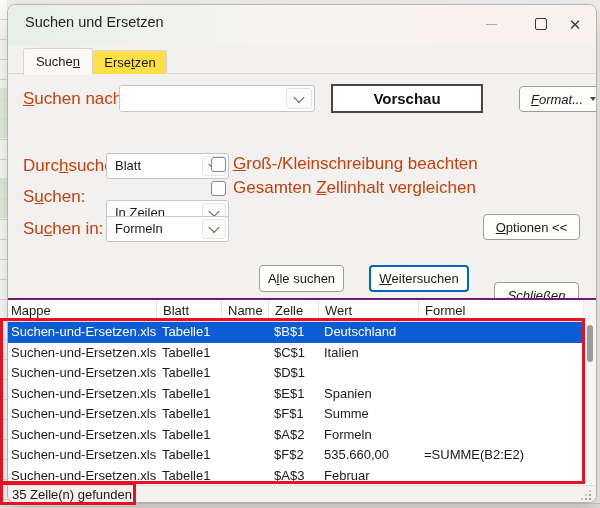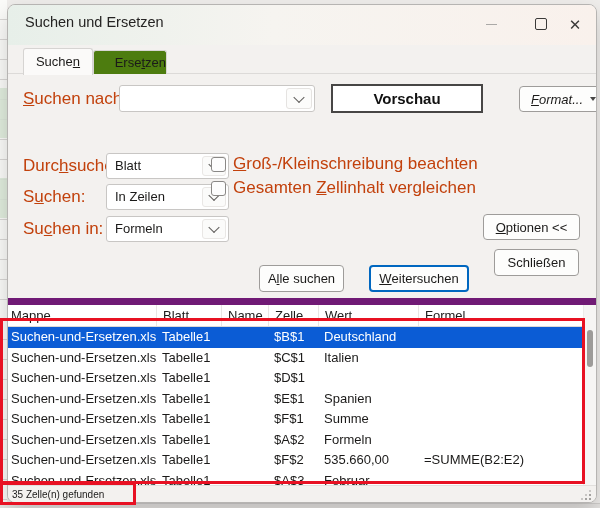--- a/index.html
+++ b/index.html
@@ -23,22 +23,22 @@
   .btn-min{left:468px;} .btn-max{left:518px;} .btn-close{left:552px;}
   .min-glyph{width:11px;height:0;border-top:1.6px solid #aba9a7;}
   .max-glyph{width:10px;height:10px;border:1.6px solid #3b3a39;border-radius:2px;}
   .close-glyph{font-size:15px;color:#3b3a39;line-height:1;}
 
   
   .tabstrip{position:absolute;left:0;top:40px;width:100%;height:29px;border-bottom:1px solid #dcdad8;box-sizing:border-box;}
   .tab{position:absolute;box-sizing:border-box;font-size:13px;color:#1b1a19;text-align:center;}
   .tab-active{left:15px;top:3px;width:70px;height:27px;line-height:25px;background:#fbfaf9;
     border:1px solid #d6d4d2;border-bottom:none;border-radius:3px 3px 0 0;z-index:2;}
-  .tab-inactive{left:85px;top:5px;width:74px;height:24px;line-height:23px;background:#4d7c0f;
-    border:1px solid #d8d6d4;border-bottom:none;border-radius:3px 3px 0 0;text-align:right;}
+  .tab-inactive{left:85px;top:5px;width:74px;height:24px;line-height:23px;background:#fde047;
+    border:1px solid #d8d6d4;border-bottom:none;border-radius:3px 3px 0 0;}
 
   .label{position:absolute;font-size:17px;color:#c2410c;white-space:nowrap;}
   u{text-decoration:underline;}
 
   
   .combo{position:absolute;left:111px;top:80px;width:196px;height:27px;background:#fff;
     border:1px solid #c8c6c4;border-radius:3px;box-sizing:border-box;}
   .combo-btn{position:absolute;right:2px;top:2px;bottom:2px;width:24px;background:#fcfcfb;
     border:1px solid #e5e3e1;border-radius:3px;}
   .chev{position:absolute;left:50%;top:50%;width:7px;height:7px;border-right:1.5px solid #605e5c;
@@ -52,34 +52,34 @@
     font-size:13px;color:#1b1a19;display:flex;align-items:center;justify-content:center;white-space:nowrap;}
   .btn-format{left:511px;top:81px;width:89px;height:26px;font-style:italic;}
   .fmt-arrow{width:0;height:0;border-left:3.5px solid transparent;border-right:3.5px solid transparent;
     border-top:4.5px solid #474645;margin-left:7px;}
 
   .select{position:absolute;left:98px;width:123px;height:26px;background:#fff;border:1px solid #c8c6c4;
     border-radius:3px;box-sizing:border-box;font-size:13px;color:#1b1a19;}
   .select .val{position:absolute;left:8px;top:0;line-height:24px;}
   .select .sel-btn{position:absolute;right:2px;top:2px;bottom:2px;width:22px;background:#fbfbfa;
     border:1px solid #e9e7e5;border-radius:3px;}
-  .sel-within{top:148px;} .sel-order{top:179px;} .sel-lookin{top:211px;}
+  .sel-within{top:148px;} .sel-order{top:195px;} .sel-lookin{top:211px;}
 
   .checkbox{position:absolute;left:203px;width:15px;height:15px;background:#fdfdfd;border:1px solid #8a8886;
     border-radius:3px;box-sizing:border-box;}
   .cb1{top:152px;} .cb2{top:176px;}
 
   .btn-options{left:475px;top:209px;width:97px;height:26px;}
   .btn-findall{left:251px;top:260px;width:85px;height:27px;}
   .btn-findnext{left:361px;top:260px;width:100px;height:27px;border:2px solid #0067c0;}
-  .btn-closedlg{left:486px;top:244px;width:85px;height:27px;}
+  .btn-closedlg{left:486px;top:277px;width:85px;height:27px;font-style:italic;}
 
   
   .listview{position:absolute;left:0;top:293px;width:588px;height:187px;background:#fff;
-    border-top:7px solid #701a75;box-sizing:border-box;}
+    border-top:2px solid #701a75;box-sizing:border-box;}
   .lv-header{position:relative;height:21px;border-bottom:1px solid #dcdad8;background:#fff;}
   .hcell{position:absolute;top:0;height:21px;line-height:21px;font-size:13px;color:#1b1a19;
     padding-left:6px;box-sizing:border-box;white-space:nowrap;overflow:hidden;}
   .lv-rows{position:relative;}
   .lv-row{position:relative;height:20.5px;width:575px;}
   .lv-cell{position:absolute;top:0;height:20.5px;line-height:20.5px;font-size:13px;color:#1b1a19;
     padding-left:6px;box-sizing:border-box;white-space:nowrap;overflow:hidden;}
   .c0{left:0;width:148px;padding-left:3px;}
   .c1{left:148px;width:65px;}
   .c2{left:213px;width:47px;}
@@ -87,21 +87,21 @@
   .c4{left:310px;width:100px;}
   .c5{left:410px;width:158px;}
   .hc1,.hc2,.hc3,.hc4,.hc5{border-left:1px solid #e8e6e4;}
   .lv-row.selected{background:var(--sel,#0b5cd5);}
   .lv-row.selected .lv-cell{color:#fff;}
 
   .scrollbar{position:absolute;left:575px;top:0;width:13px;height:187px;background:#f6f5f4;border-left:1px solid #edebe9;box-sizing:border-box;}
   .thumb{position:absolute;left:3px;top:25px;width:6px;height:37px;background:#9d9b99;border-radius:3px;}
 
   .statusbar{position:absolute;left:0;top:480px;width:588px;height:19px;background:#f3f1ef;border-top:1px solid #e1dfdd;box-sizing:border-box;}
-  .status-text{position:absolute;left:4px;top:0;line-height:18px;font-size:10px;color:#1b1a19;white-space:nowrap;}
+  .status-text{position:absolute;left:4px;top:0;line-height:18px;font-size:13px;color:#1b1a19;white-space:nowrap;}
   .grip{position:absolute;right:5px;bottom:4px;width:2px;height:2px;background:#a3a19f;
     box-shadow:-4px 0 #a3a19f,-8px 0 #c9c7c5,0 -4px #a3a19f,-4px -4px #c9c7c5,0 -8px #c9c7c5;}
 
   
   .ann{position:absolute;border:3px solid var(--ann,#e81123);box-sizing:border-box;pointer-events:none;z-index:10;}
   .ann-table{left:0;top:318px;width:585px;height:166px;}
   .ann-status{left:0;top:482px;width:136px;height:23px;}
 </style>
 </head>
 <body>

